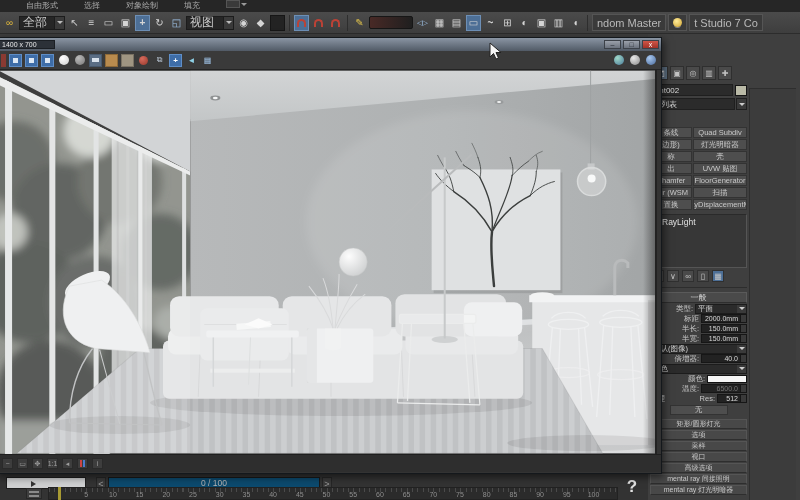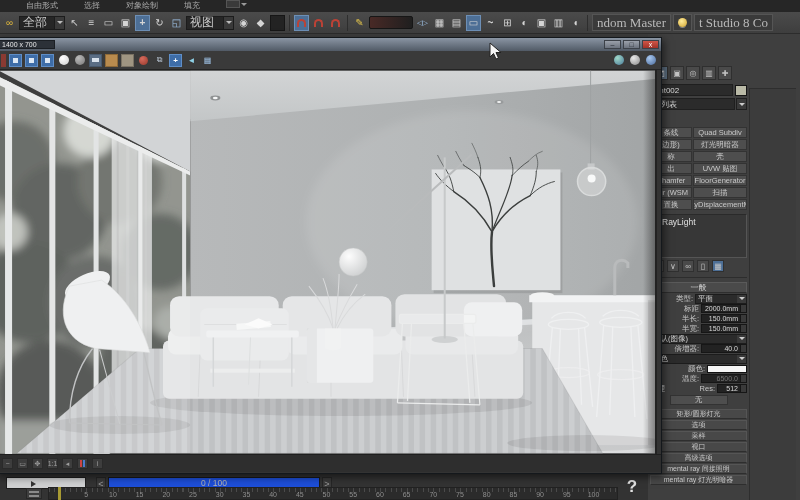--- a/index.html
+++ b/index.html
@@ -17,41 +17,41 @@
   #main-toolbar { position:absolute; left:0; top:12px; width:800px; height:22px; background:linear-gradient(#4b4b4b,#3e3e3e); display:flex; align-items:center; gap:2px; padding:0 2px; border-bottom:1px solid #2c2c2c; }
   .ti { width:15px; height:16px; display:flex; align-items:center; justify-content:center; font-size:10px; color:#d5d5d5; flex:0 0 auto; }
   .ti.active { background:#4d6f96; border:1px solid #6d8fb6; }
   .tsep { width:1px; height:16px; background:#2e2e2e; margin:0 2px; flex:0 0 auto; }
   .tdrop { height:14px; background:#262626; border:1px solid #1c1c1c; color:#c9c9c9; font-size:12px; display:flex; align-items:center; padding-left:3px; position:relative; flex:0 0 auto;justify-content:center; }
   .tdrop .caret { margin-left:auto; width:10px; height:100%; background:#3a3a3a; border-left:1px solid #1c1c1c; display:flex; align-items:center; justify-content:center; }
   .tdrop .caret:after { content:""; border:3px solid transparent; border-top-color:#bbb; margin-top:3px; }
   .magnet { width:9px; height:8px; border:2.5px solid #bb4236; border-bottom:none; border-radius:6px 6px 0 0; display:inline-block; }
   .ti.snapon { background:#4d6f96; border:1px solid #6d8fb6; }
   .nsfield { width:44px; height:13px; background:#1f1f1f; border:1px solid #161616; border-radius:2px; flex:0 0 auto; background-image:linear-gradient(90deg, rgba(150,60,50,.35), rgba(150,60,50,0)); }
-  .plugin-btn { height:17px; background:#3a3a3a; border:1px solid #555; color:#b9b9b9; font-size:13px; display:flex; align-items:center; padding:0 4px; white-space:nowrap; flex:0 0 auto;font-family:Liberation Serif, serif; }
+  .plugin-btn { height:17px; background:#3a3a3a; border:1px solid #555; color:#b9b9b9; font-size:11px; display:flex; align-items:center; padding:0 4px; white-space:nowrap; flex:0 0 auto; }
   .bulb2 { width:9px; height:9px; border-radius:50%; background:radial-gradient(circle at 40% 35%, #ffec9a, #cfa22e); box-shadow:0 2px 0 -1px #888; }
 
   
   #command-panel { position:absolute; left:648px; top:34px; width:152px; height:466px; background:#3f3f3f; z-index:1; }
   #cp-content { position:absolute; left:2px; top:0; width:97px; }
   #cp-right-strip { position:absolute; left:101px; top:54px; width:47px; height:412px; background:#3c3c3c; border-left:1px solid #2e2e2e; border-top:1px solid #2e2e2e; }
   .cp-tabs { height:16px; margin-top:32px; display:flex; gap:2px; padding-left:4px; }
   .cp-tab { width:14px; height:14px; background:#4a4a4a; border:1px solid #2f2f2f; color:#c2c2c2; font-size:8px; display:flex; align-items:center; justify-content:center; }
   .cp-tab.active { background:#5c6e80; color:#eaeaea; }
   .cp-row { display:flex; align-items:center; margin-top:2px; }
   .cp-field { flex:1; height:12px; background:#2b2b2b; border:1px solid #1f1f1f; color:#dcdcdc; font-size:8px; display:flex; align-items:center; padding-left:2px; overflow:hidden; white-space:nowrap; }
   .cp-swatch { width:12px; height:11px; background:#b9b9a6; border:1px solid #141414; margin-left:2px; }
   .cp-dropbox { width:11px; height:12px; background:#3a3a3a; border:1px solid #1f1f1f; margin-left:1px; display:flex; align-items:center; justify-content:center; }
   .cp-dropbox:after { content:""; border:3px solid transparent; border-top-color:#ccc; margin-top:3px; }
   #modifier-grid { margin-top:17px; }
   .mg-row { display:flex; height:11px; margin-top:1px; gap:1px; }
   .mg-cell { background:#4e4e4e; border:1px solid #333; color:#c9c9c9; font-size:7.5px; display:flex; align-items:center; justify-content:center; overflow:hidden; white-space:nowrap; }
   .mg-left { width:42px; }
   .mg-right { flex:1; }
-  #stack-box { margin-top:4px; height:44px; background:#373737; border:1px solid #555; border-top-color:#2a2a2a; border-left-color:#2a2a2a; padding:2px; }
+  #stack-box { margin-top:4px; height:54px; background:#373737; border:1px solid #555; border-top-color:#2a2a2a; border-left-color:#2a2a2a; padding:2px; }
   #stack-item { color:#e0e0e0; font-size:8.5px; display:flex; align-items:center; gap:3px; }
   #stack-item .bulb-mini { width:6px; height:6px; border-radius:50%; background:#d8d890; border:1px solid #777; }
   #stack-toolbar { height:14px; margin-top:2px; display:flex; gap:3px; padding-left:2px; }
   .st-icon { width:12px; height:12px; background:#4a4a4a; border:1px solid #303030; color:#c5c5c5; font-size:8px; display:flex; align-items:center; justify-content:center; }
   .st-icon.active { background:#4d6f96; }
   .cp-hr { height:1px; background:#2d2d2d; margin-top:3px; }
   .rollout-header { height:11px; margin-top:4px; background:#4a4a4a; border:1px solid #5a5a5a; border-bottom-color:#2e2e2e; color:#d8d8d8; font-size:8px; display:flex; align-items:center; justify-content:center; }
   .p-row { display:flex; align-items:center; height:9px; margin-top:1px; }
   .p-label { font-size:7.5px; color:#c6c6c6; white-space:nowrap; margin-left:auto; margin-right:2px;text-align:right; }
   .p-field { width:46px; height:9px; background:#222; border:1px solid #161616; color:#d8d8d8; font-size:7px; display:flex; align-items:center; justify-content:flex-end; padding-right:8px; position:relative; }
@@ -86,21 +86,21 @@
   .si.compare b+b { background:#4a7bd0; }
   #vfb-status-text { color:#c9c9c9; font-size:8.5px; margin-left:4px; white-space:nowrap; }
 
   
   #timeline { position:absolute; left:0; top:474px; width:648px; height:26px; background:#333; z-index:2; }
   #mini-listener { position:absolute; left:6px; top:3px; width:80px; height:12px; background:#cfd0d1; border:1px solid #1e1e1e; }
   #mini-listener:after { content:""; position:absolute; left:24px; top:3px; border:3px solid transparent; border-left:5px solid #333; }
   #frame-prev,#frame-next { position:absolute; top:3px; width:10px; height:12px; color:#9a9a9a; font-size:9px; line-height:12px; text-align:center; background:#3a3a3a; border:1px solid #262626; }
   #frame-prev { left:96px; }
   #frame-next { left:322px; }
-  #frame-field { position:absolute; left:108px; top:3px; width:212px; height:12px; background:#1d4ed8; border:1px solid #191919; color:#b5b5b5; font-size:8.5px; text-align:center; line-height:11px; }
+  #frame-field { position:absolute; left:108px; top:3px; width:212px; height:12px; background:#0c4a6e; border:1px solid #191919; color:#b5b5b5; font-size:8.5px; text-align:center; line-height:11px; }
   #curve-editor-btn { position:absolute; left:26px; top:14px; width:16px; height:11px; background:#3e3e3e; border:1px solid #272727; }
   #curve-editor-btn:after { content:""; position:absolute; left:2px; top:2px; width:10px; height:2px; background:#8a8a8a; box-shadow:0 4px 0 #8a8a8a; }
   #ruler { position:absolute; left:48px; top:13px; width:570px; height:13px; background:#2b2b2b; border:1px solid #222;
     background-image:repeating-linear-gradient(90deg, #4a4a4a 0px, #4a4a4a 1px, transparent 1px, transparent 5.34px);
     background-size:100% 4px; background-repeat:no-repeat; background-position:0 0; }
   #time-slider { position:absolute; left:58px; top:13px; width:3px; height:13px; background:#a79a33; }
   .tick-label { position:absolute; top:17px; transform:translateX(-50%); font-size:7px; color:#8f8f8f; }
   #help-glyph { position:absolute; left:620px; top:0px; width:24px; height:26px; color:#e2e2e2; font-size:17px; font-weight:bold; text-align:center; line-height:26px; }
 
   
@@ -160,21 +160,21 @@
     <span class="ti">⊞</span>
     <span class="ti">◐</span>
     <span class="ti">▣</span>
     <span class="ti">▥</span>
     <span class="ti">◖</span>
     <span class="tsep"></span>
     <span class="plugin-btn">ndom Master</span>
     <span class="plugin-btn">
         <span class="bulb2"></span>
       </span>
-    <span class="plugin-btn">t Studio 8 Co</span>
+    <span class="plugin-btn">t Studio 7 Co</span>
   </div>
 
   <div id="command-panel">
     <div id="cp-right-strip"></div>
     <div id="cp-content">
       <div class="cp-tabs">
         <span class="cp-tab active">◩</span>
         <span class="cp-tab">▣</span>
         <span class="cp-tab">◎</span>
         <span class="cp-tab">▥</span>

